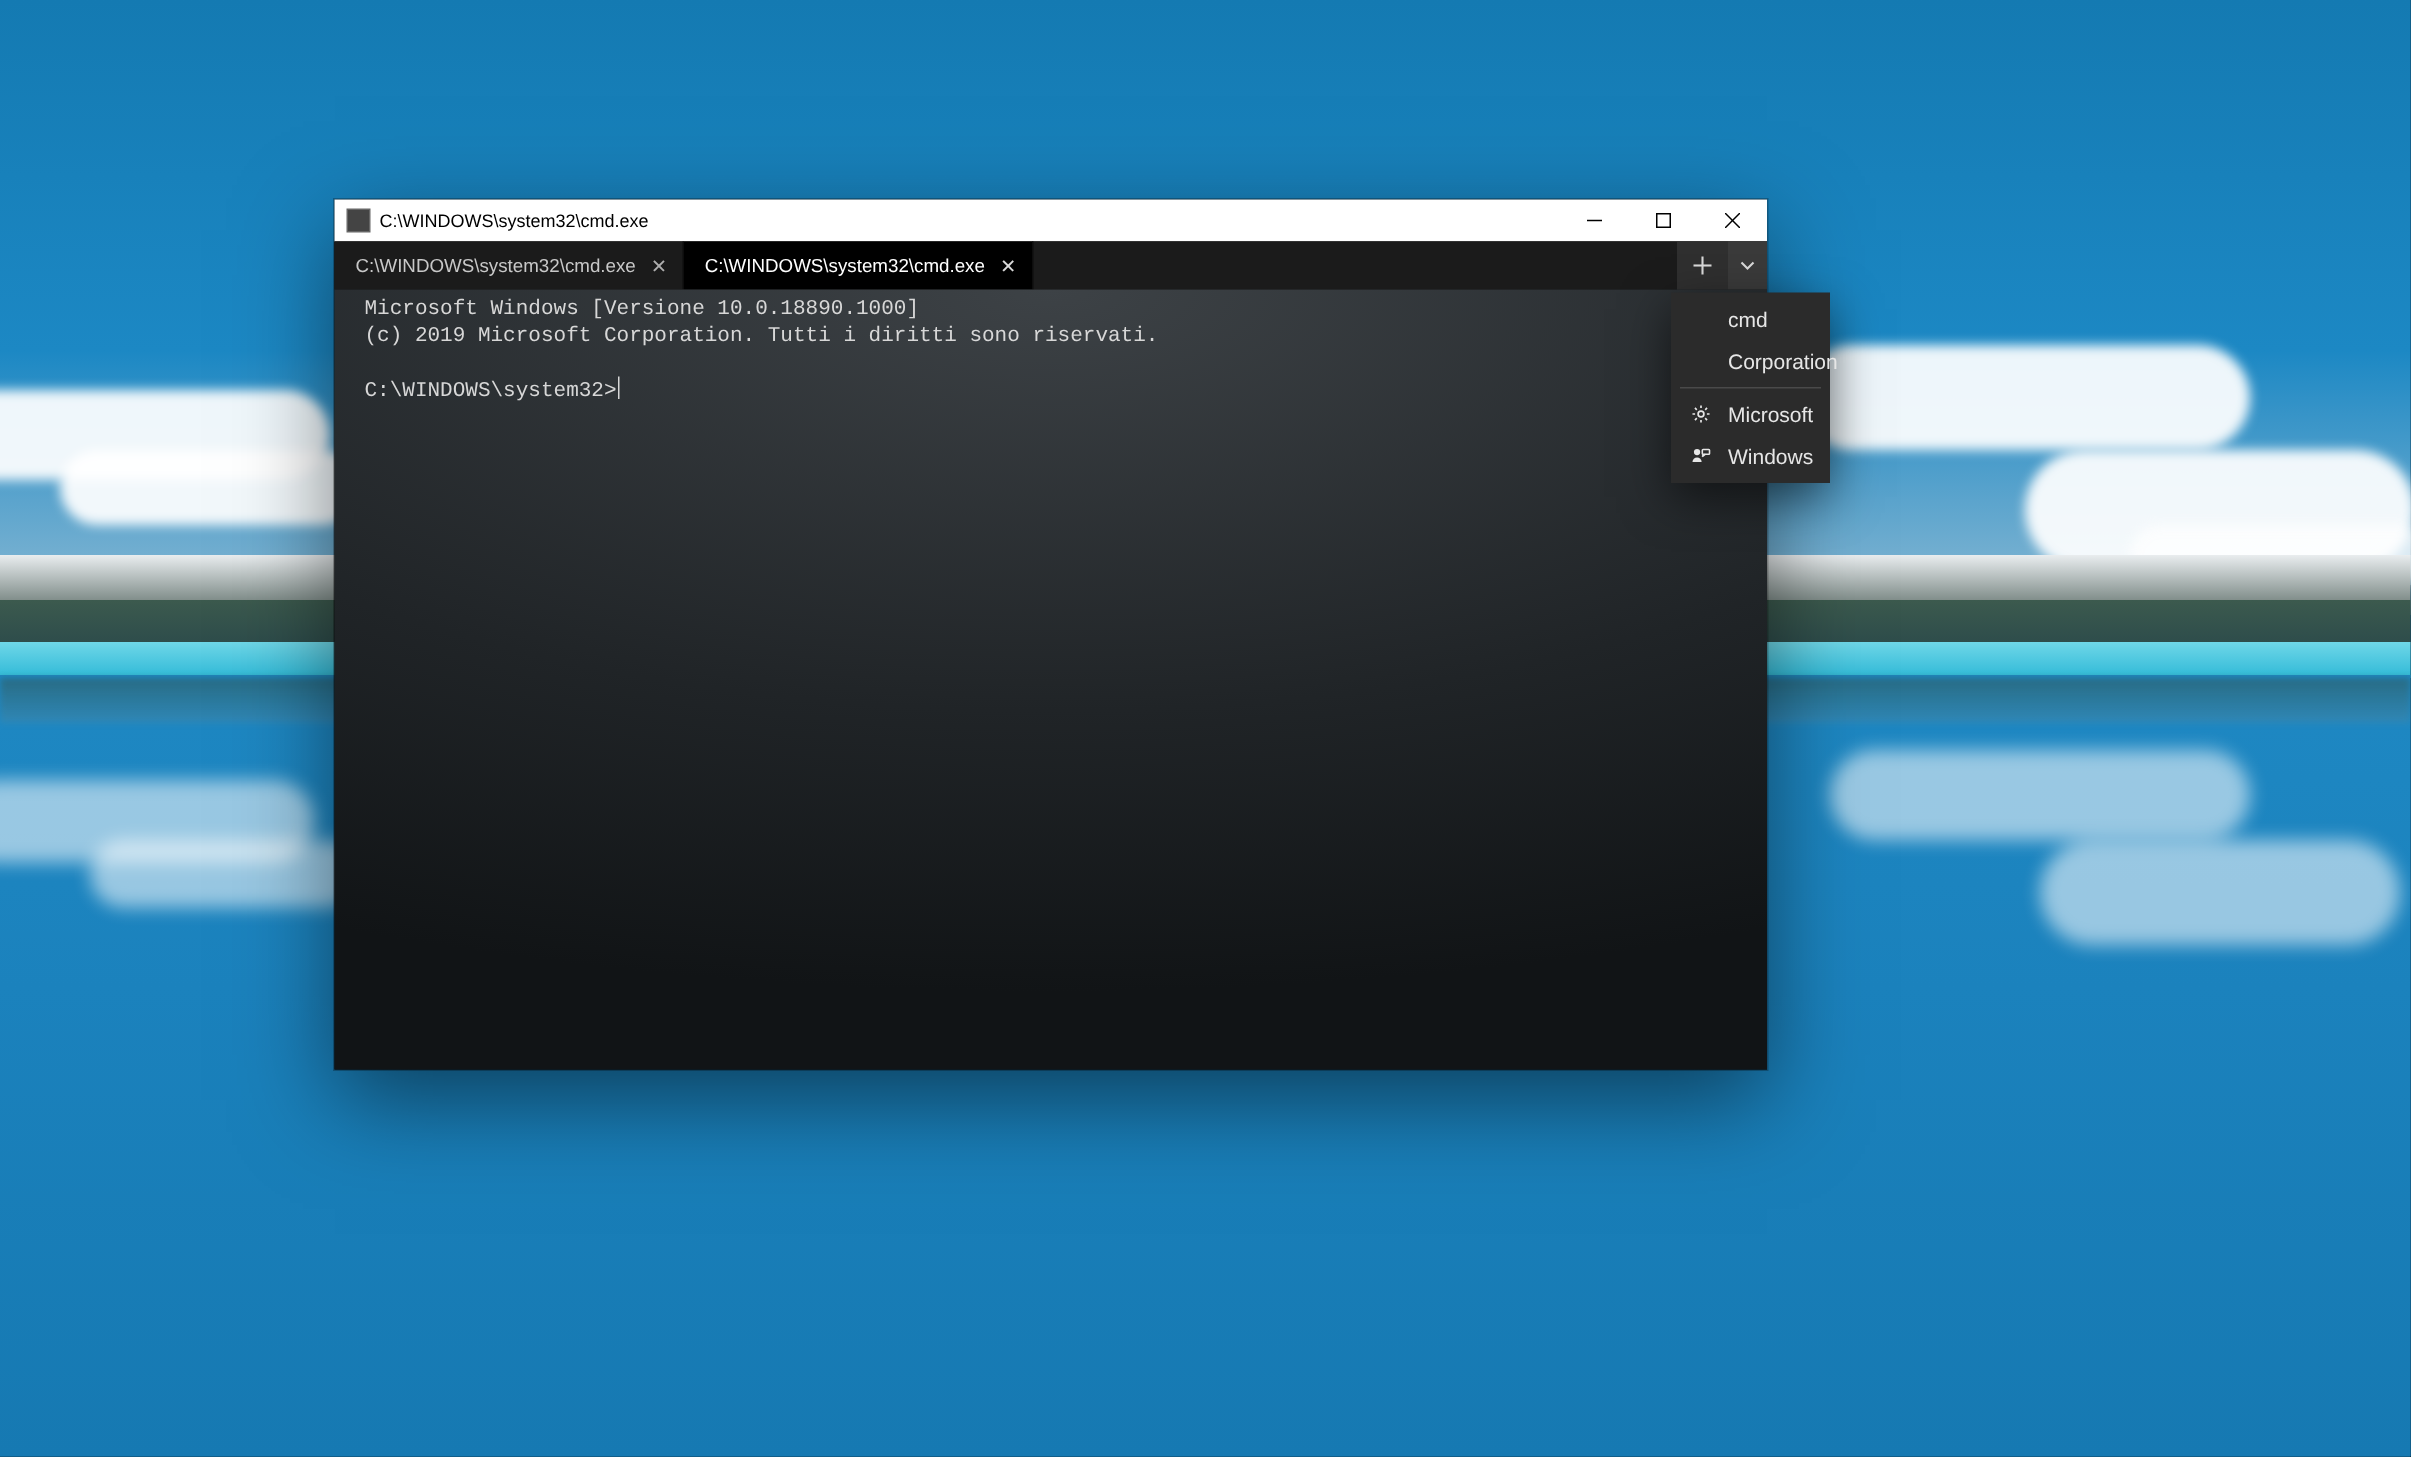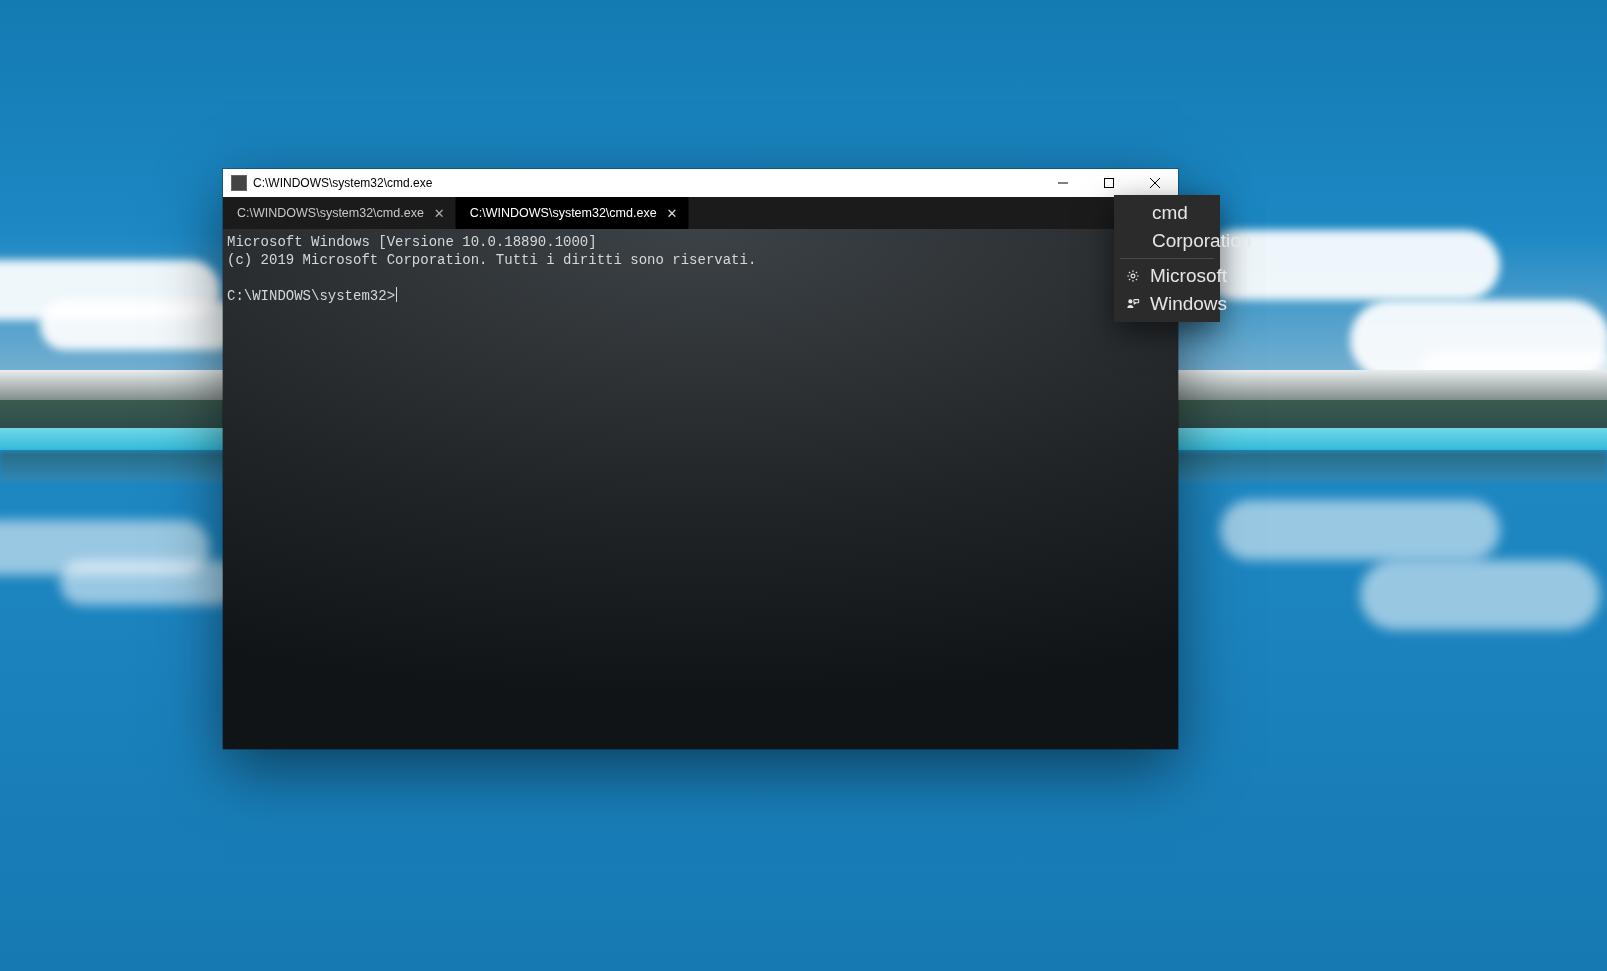--- a/index.html
+++ b/index.html
@@ -83,21 +83,20 @@
   .window {
     position: absolute;
     left: 223px;
     top: 133px;
     width: 955px;
     height: 580px;
     background: #000;
     box-shadow: 0 20px 60px rgba(0,0,0,0.5), 0 0 0 1px rgba(0,0,0,0.25);
     display: flex;
     flex-direction: column;
-    margin-top: 36px;
   }
 
   .titlebar {
     height: 28px;
     background: #ffffff;
     display: flex;
     align-items: center;
     font-size: 12px;
     color: #000;
     user-select: none;
@@ -168,21 +167,21 @@
     color:#d8d8d8;
     background:#2f2f2f;
   }
   .tab-action-btn.plus { width: 34px; }
   .tab-action-btn.chev { width: 26px; background:#3a3a3a; }
   .tab-action-btn svg { width:14px; height:14px; }
 
   .terminal-body {
     flex: 1;
     background: radial-gradient(120% 90% at 50% 0%, #3d4246 0%, #202427 60%, #111416 100%);
-    padding: 4px 4px;
+    padding: 4px 20px;
     font-family: Consolas, "Courier New", monospace;
     font-size: 14px;
     line-height: 18px;
     color: #d7d7d7;
     white-space: pre;
     position: relative;
   }
   .terminal-body .cursor {
     display:inline-block;
     width:1px; height:15px;
@@ -192,21 +191,21 @@
   }
 
   
   .dropdown {
     position: absolute;
     left: 1114px;
     top: 195px;
     width: 106px;
     background: #2b2b2b;
     box-shadow: 0 10px 30px rgba(0,0,0,0.55);
-    font-size: 19px;
+    font-size: 14px;
     color: #e6e6e6;
     padding: 4px 0;
   }
   .dd-item {
     display: flex;
     align-items: center;
     height: 28px;
     padding: 0 10px 0 12px;
     gap: 10px;
   }

